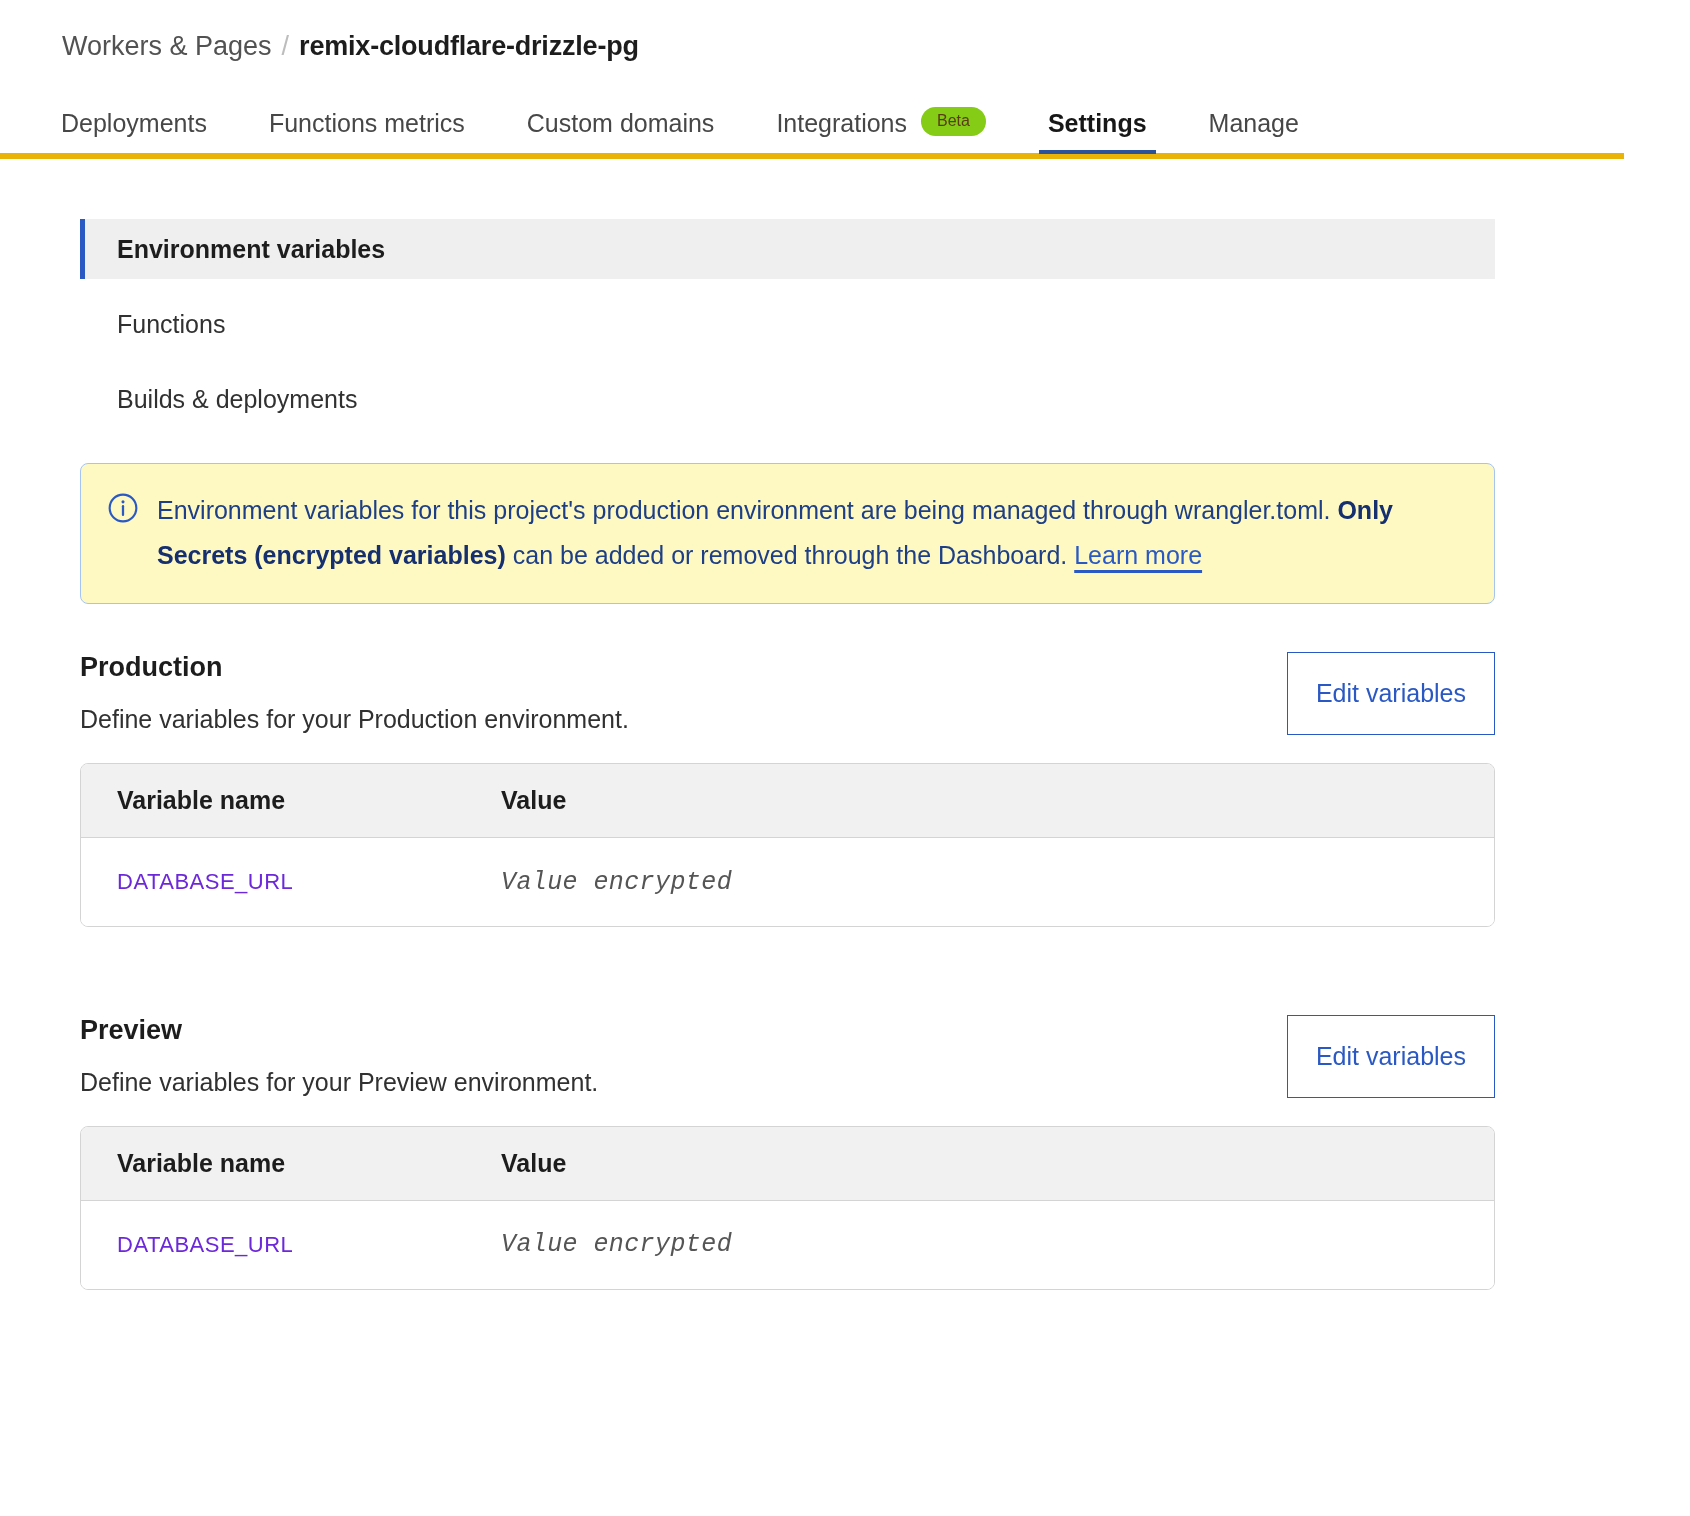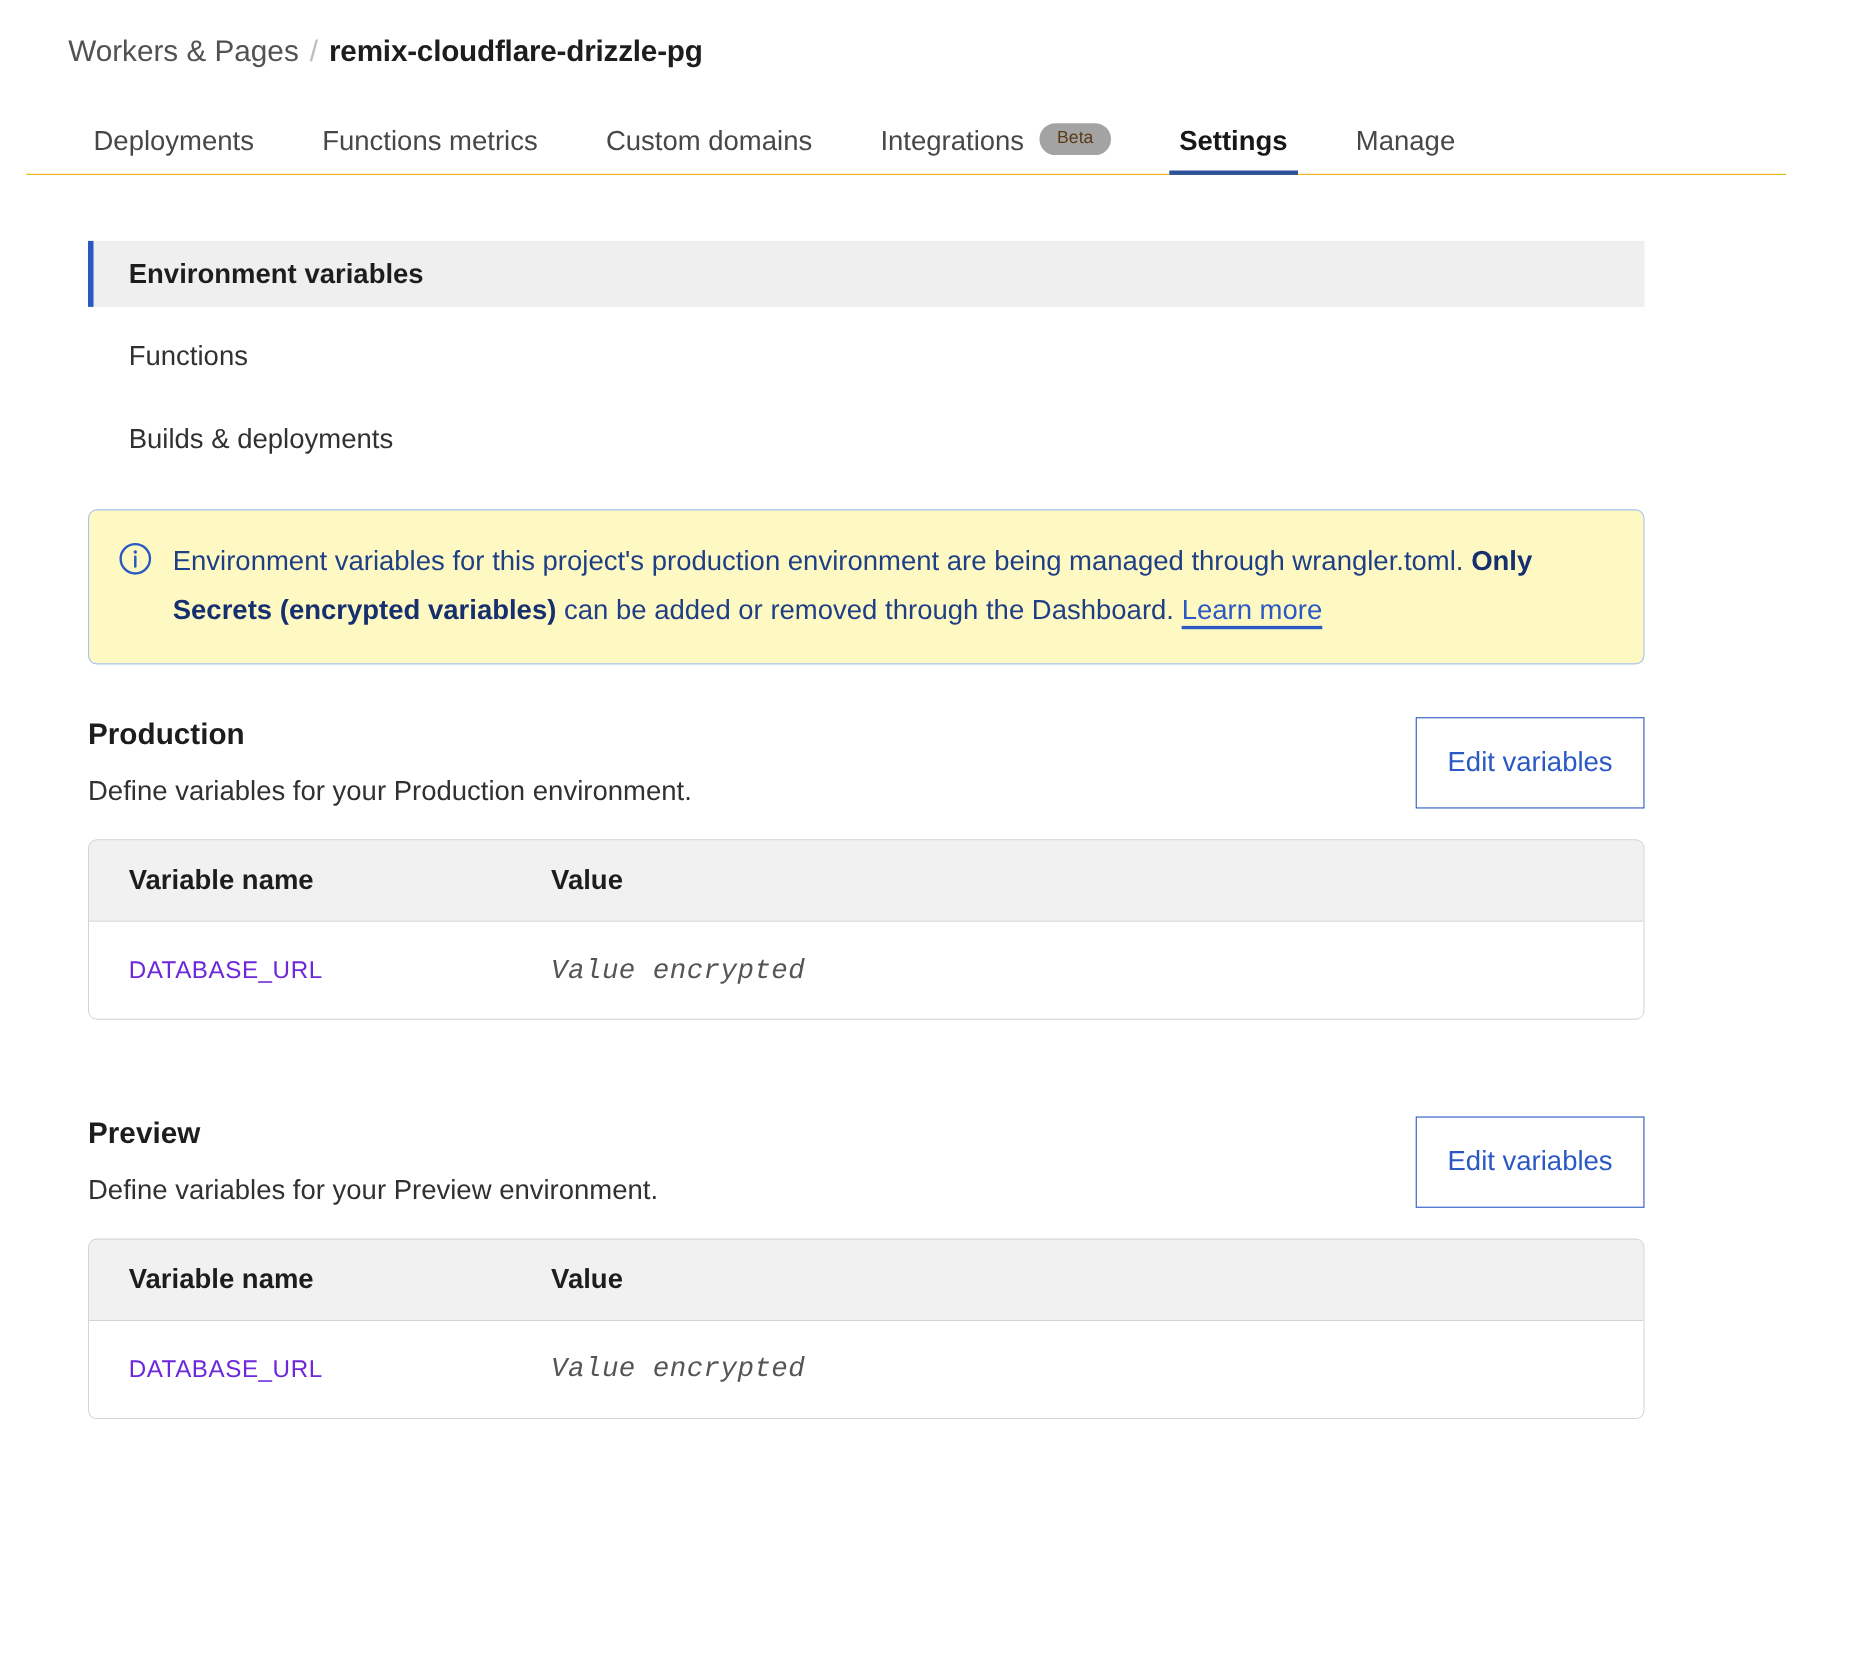--- a/index.html
+++ b/index.html
@@ -41,26 +41,25 @@
   .breadcrumb .crumb-current {
     color: #1d1d1d;
     font-weight: 700;
     letter-spacing: -0.2px;
   }
 
   
   .tabbar {
     margin-top: 35px;
     padding-left: 30px;
-    border-bottom: 1px solid #eab308;
+    border-bottom: 6px solid #eab308;
     display: flex;
     align-items: flex-end;
     gap: 0px;
     height: 62px;
-    margin-left: 24px;
   }
   .tab {
     font-size: 25px;
     color: #474747;
     padding: 0 31px 15px 31px;
     cursor: pointer;
     position: relative;
     display: flex;
     align-items: center;
     gap: 14px;
@@ -75,21 +74,21 @@
   .tab.active::after {
     content: "";
     position: absolute;
     left: 22px;
     right: 22px;
     bottom: -1px;
     height: 4px;
     background: #2c539a;
   }
   .badge-beta {
-    background: #a3a3a3;
+    background: #84cc16;
     color: #5b3b16;
     font-size: 16px;
     border-radius: 20px;
     padding: 6px 16px 7px 16px;
     line-height: 1;
     font-weight: 400;
     position: relative;
     top: -2px;
   }
 

